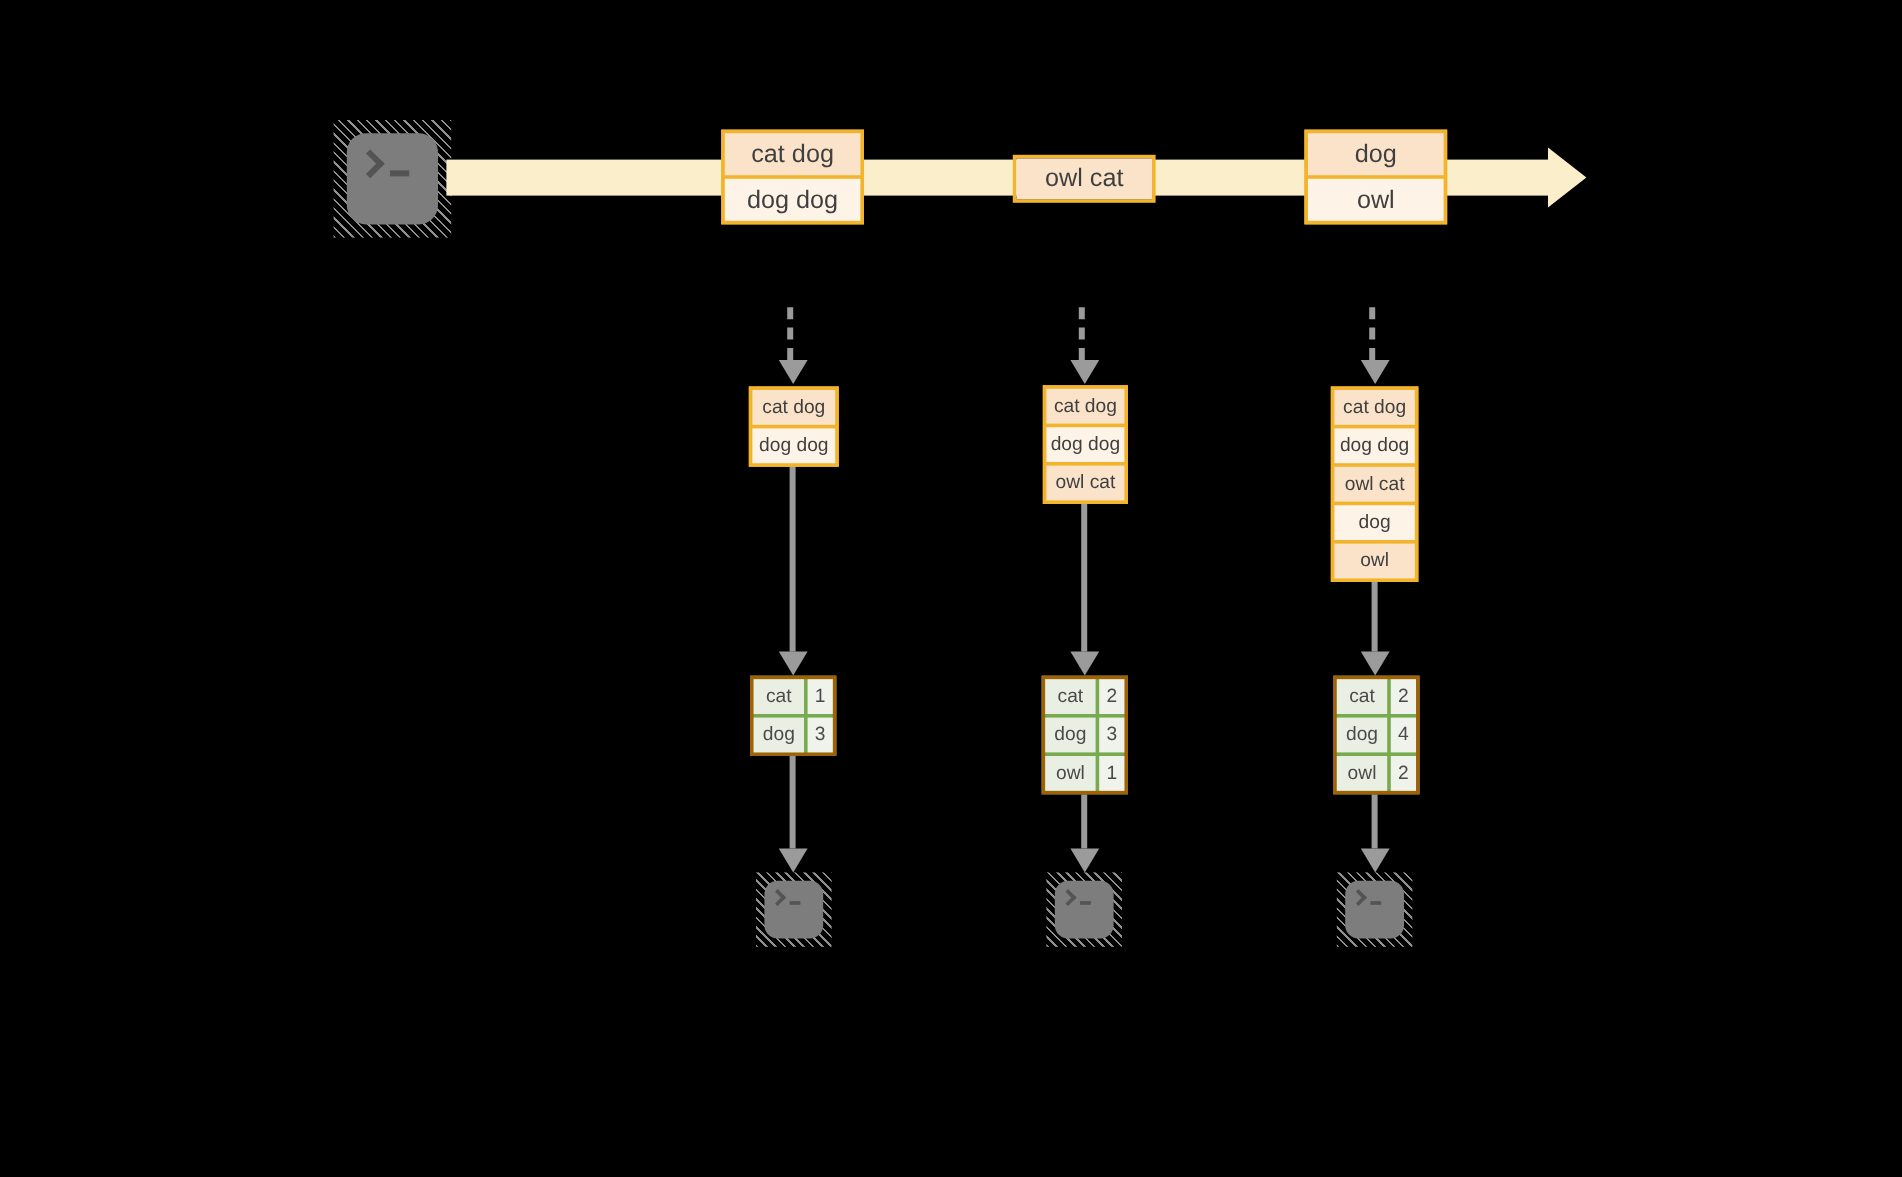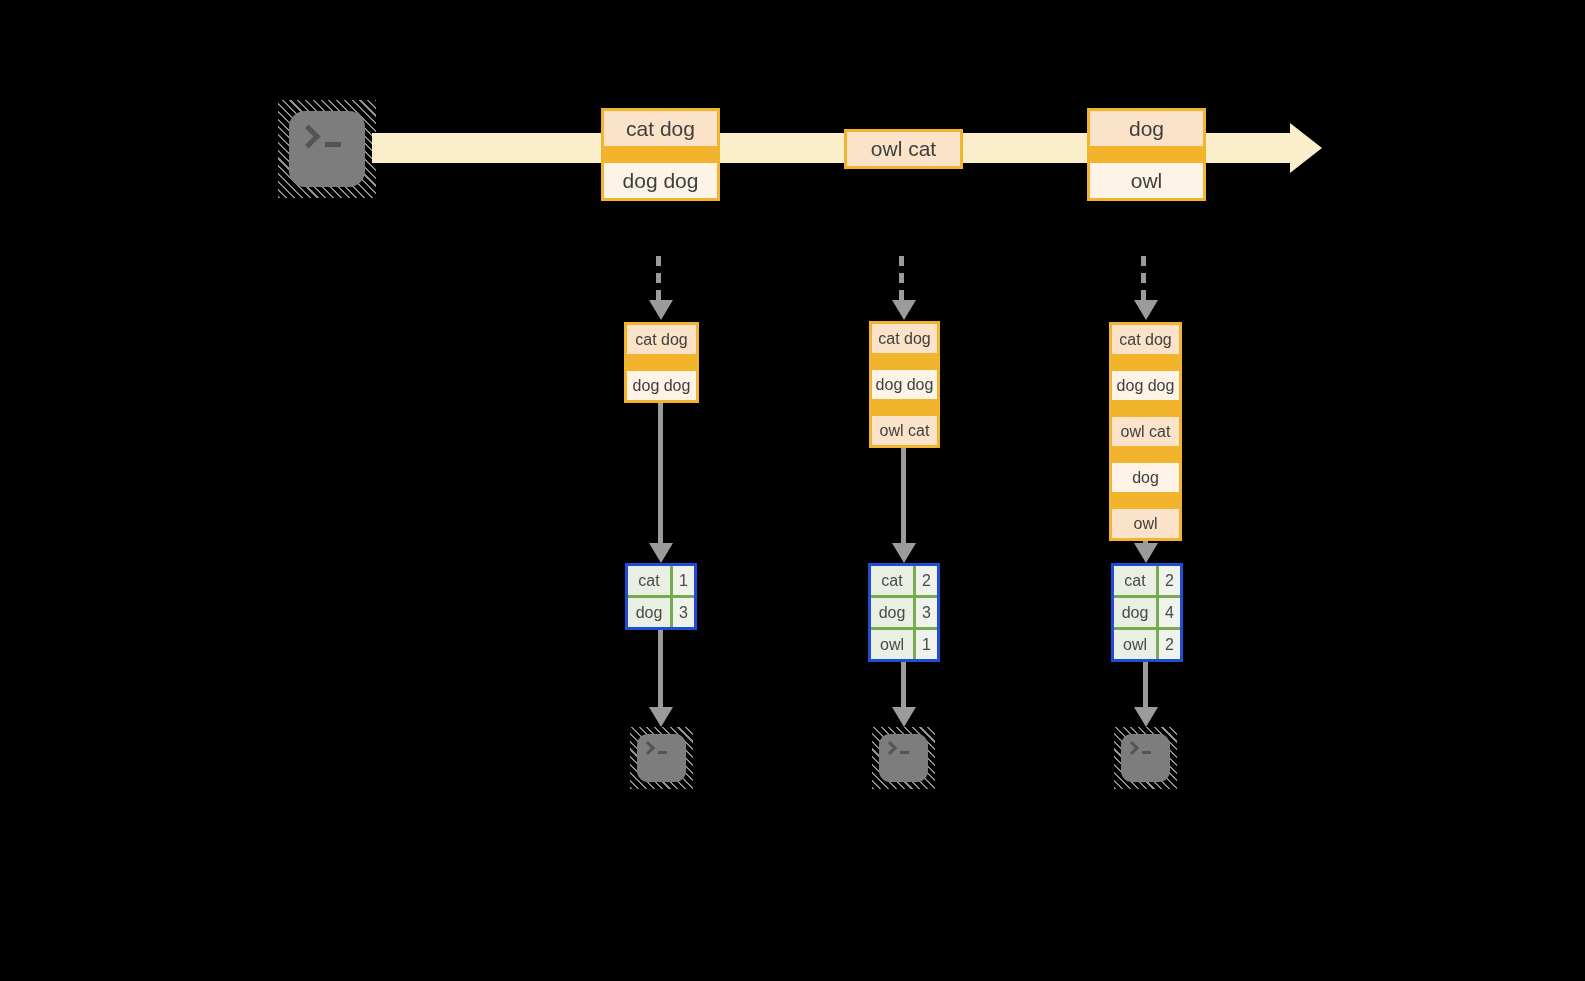--- a/index.html
+++ b/index.html
@@ -25,41 +25,41 @@
 
   
   .stream-shaft{position:absolute;left:372px;top:133px;width:918px;height:30px;background:#fbeecb;}
   .stream-head{position:absolute;left:1290px;top:123px;width:0;height:0;
                border-top:25px solid transparent;border-bottom:25px solid transparent;
                border-left:32px solid #fbeecb;}
 
   
   .gbox{position:absolute;border:3px solid #f2b42d;background:#f2b42d;box-sizing:content-box;z-index:3;}
   .gcell{display:flex;align-items:center;justify-content:center;color:#3f3f3f;}
-  .gcell + .gcell{margin-top:17px;}
+  .gcell + .gcell{margin-top:3px;}
   .gcell.big{height:35px;font-size:21px;}
   .gcell.one{height:34px;font-size:21px;}
   .gcell.small{height:29px;font-size:16px;}
   .fill-a{background:#fae3c8;}
   .fill-b{background:#fdf3e6;}
 
   
   .dash{position:absolute;width:0;border-left:5px dashed #9b9b9b;z-index:2;}
   .line{position:absolute;width:5px;background:#9b9b9b;z-index:2;}
   .ahead{position:absolute;width:0;height:0;z-index:2;
          border-left:12px solid transparent;border-right:12px solid transparent;
          border-top:20px solid #9b9b9b;}
 
   
   .band{position:absolute;left:695px;top:463px;width:427px;height:43px;background:#ffffff;z-index:1;
         display:flex;align-items:center;justify-content:center;
         font-size:33px;color:#1b1b1b;letter-spacing:0.5px;}
 
   
-  .ctable{position:absolute;border:3px solid #1d4ed8;background:#78ab50;z-index:3;}
+  .ctable{position:absolute;border:3px solid #a16207;background:#78ab50;z-index:3;}
   .trow{display:flex;}
   .trow + .trow{margin-top:3px;}
   .tword{width:42px;height:29px;background:#e9efe2;display:flex;align-items:center;justify-content:center;
          font-size:16px;color:#4a4a4a;}
   .tcount{width:21px;height:29px;margin-left:3px;background:#eff3eb;display:flex;align-items:center;justify-content:center;
           font-size:16px;color:#4a4a4a;}
 </style>
 </head>
 <body>
 

